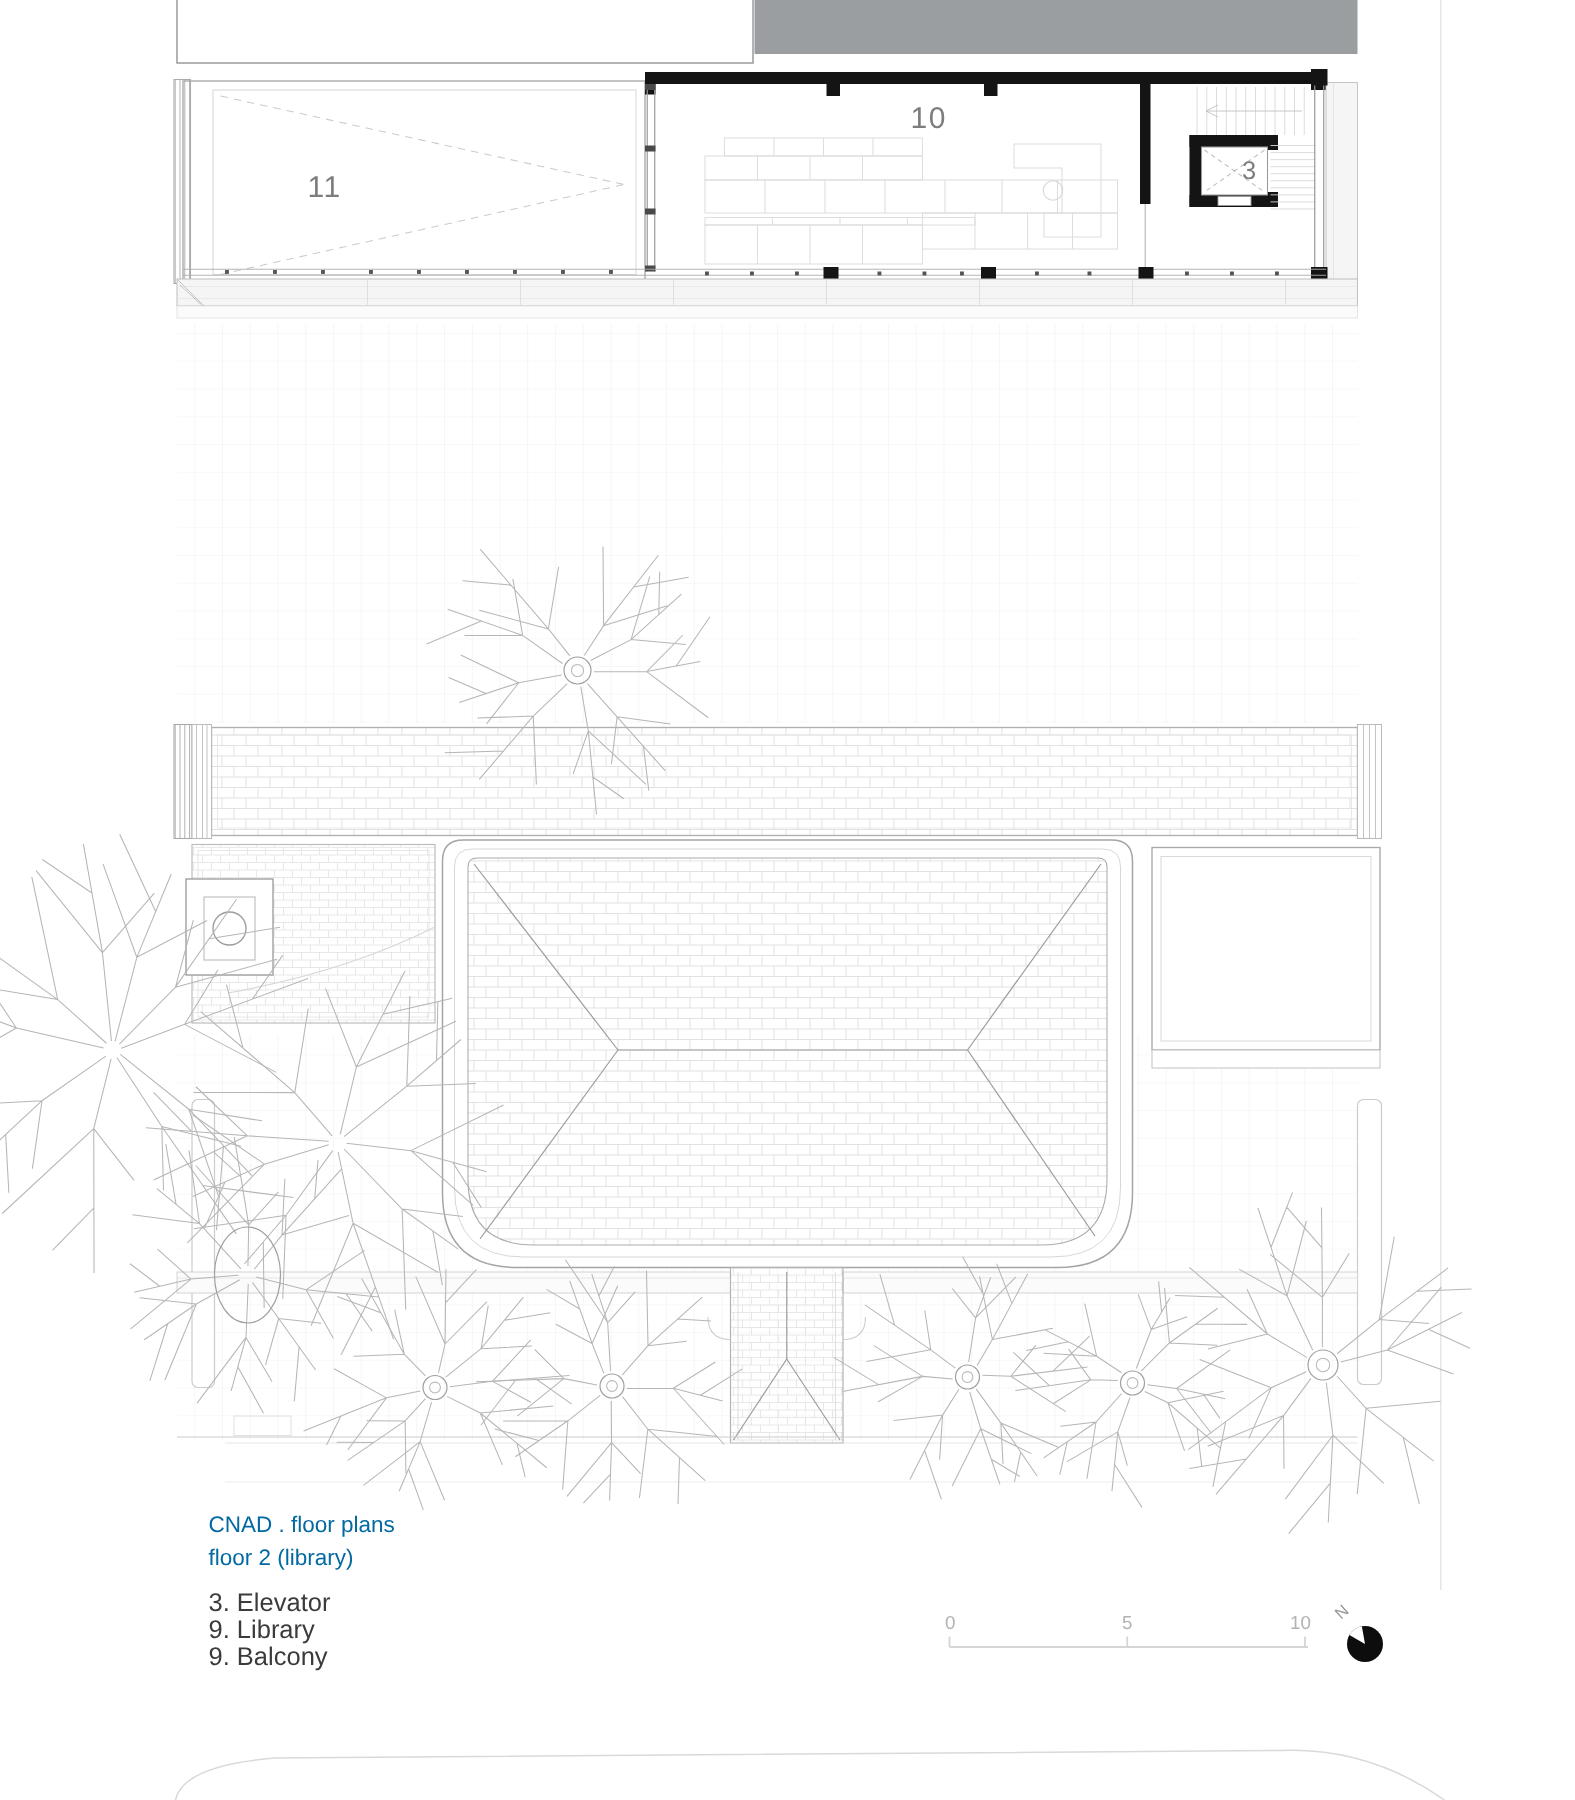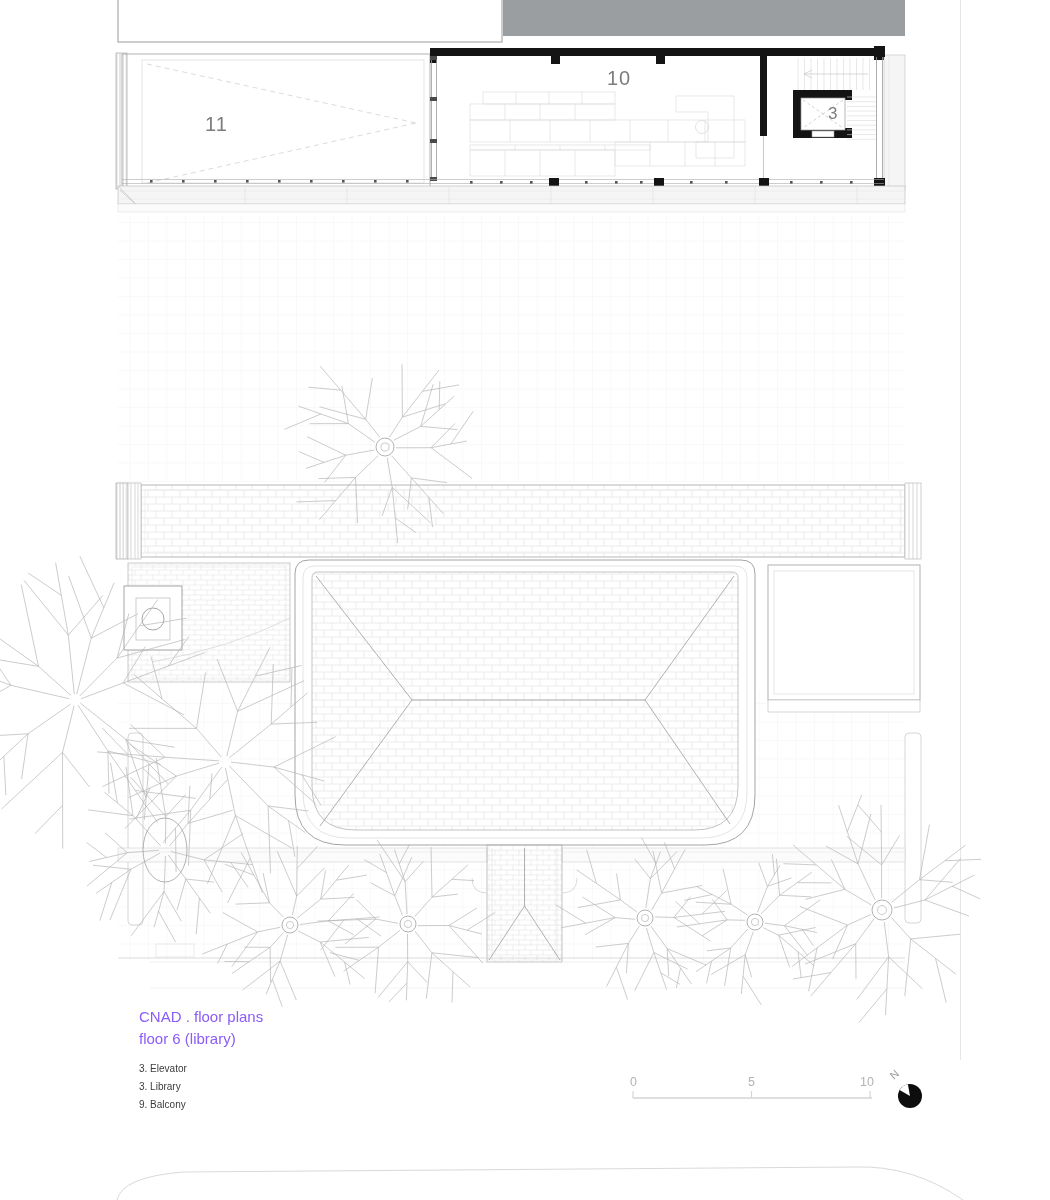--- a/index.html
+++ b/index.html
@@ -1,21 +1,21 @@
 <!DOCTYPE html>
 <html><head>
 <meta charset="utf-8">
 <style>
   html,body{margin:0;padding:0;background:#fff;}
   #page{position:relative;width:1050px;height:1200px;background:#ffffff;overflow:hidden;
         font-family:"Liberation Sans",sans-serif;}
   #plan-svg{position:absolute;left:0;top:0;}
   .room-num{fill:#7d7d7d;font-family:"Liberation Sans",sans-serif;letter-spacing:1px;}
-  .titleblock{position:absolute;left:139px;top:1006px;color:#8b5cf6;font-size:15px;line-height:22px;}
-  .legend{position:absolute;left:139px;top:1060px;color:#3b3b3b;font-size:10px;line-height:18px;}
+  .titleblock{position:absolute;left:139px;top:1006px;color:#0369a1;font-size:15px;line-height:22px;}
+  .legend{position:absolute;left:139px;top:1060px;color:#3b3b3b;font-size:17px;line-height:18px;}
   .scale-num{fill:#b3b3b3;font-size:12.5px;}
   .north-n{fill:#9a9a9a;font-size:11px;}
 </style>
 </head>
 <body>
 
 <div id="page">
 <svg id="plan-svg" width="1050" height="1200" viewBox="0 0 1050 1200">
   <defs>
     <pattern id="grid" width="18.5" height="18.5" patternUnits="userSpaceOnUse">
@@ -286,20 +286,20 @@
   </g>
   <g>
     <circle cx="910" cy="1096" r="12" fill="#0d0d0d"></circle>
     <path d="M910,1096 L899.6,1090 A12,12 0 0 1 907.9,1084.2 Z" fill="#ffffff"></path>
     <text class="north-n" x="894" y="1080" transform="rotate(-42 894 1080)">N</text>
   </g>
 </svg>
 
 <div class="titleblock">
   <div>CNAD . floor plans</div>
-  <div>floor 6 (library)</div>
+  <div>floor 2 (library)</div>
 </div>
 <div class="legend">
   <div>3. Elevator</div>
-  <div>3. Library</div>
+  <div>9. Library</div>
   <div>9. Balcony</div>
 </div>
 </div>
 
 </body></html>

